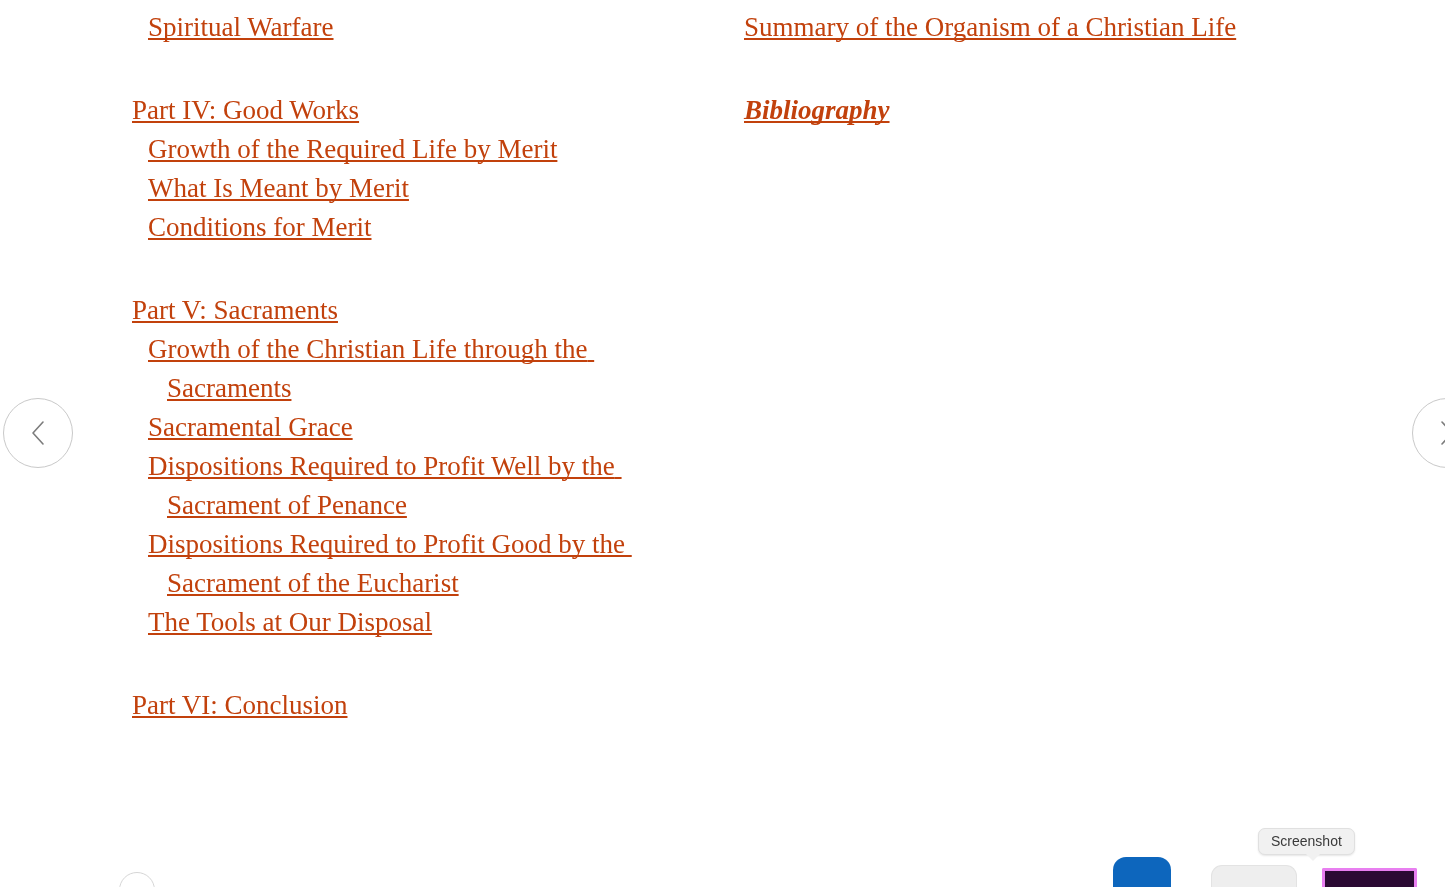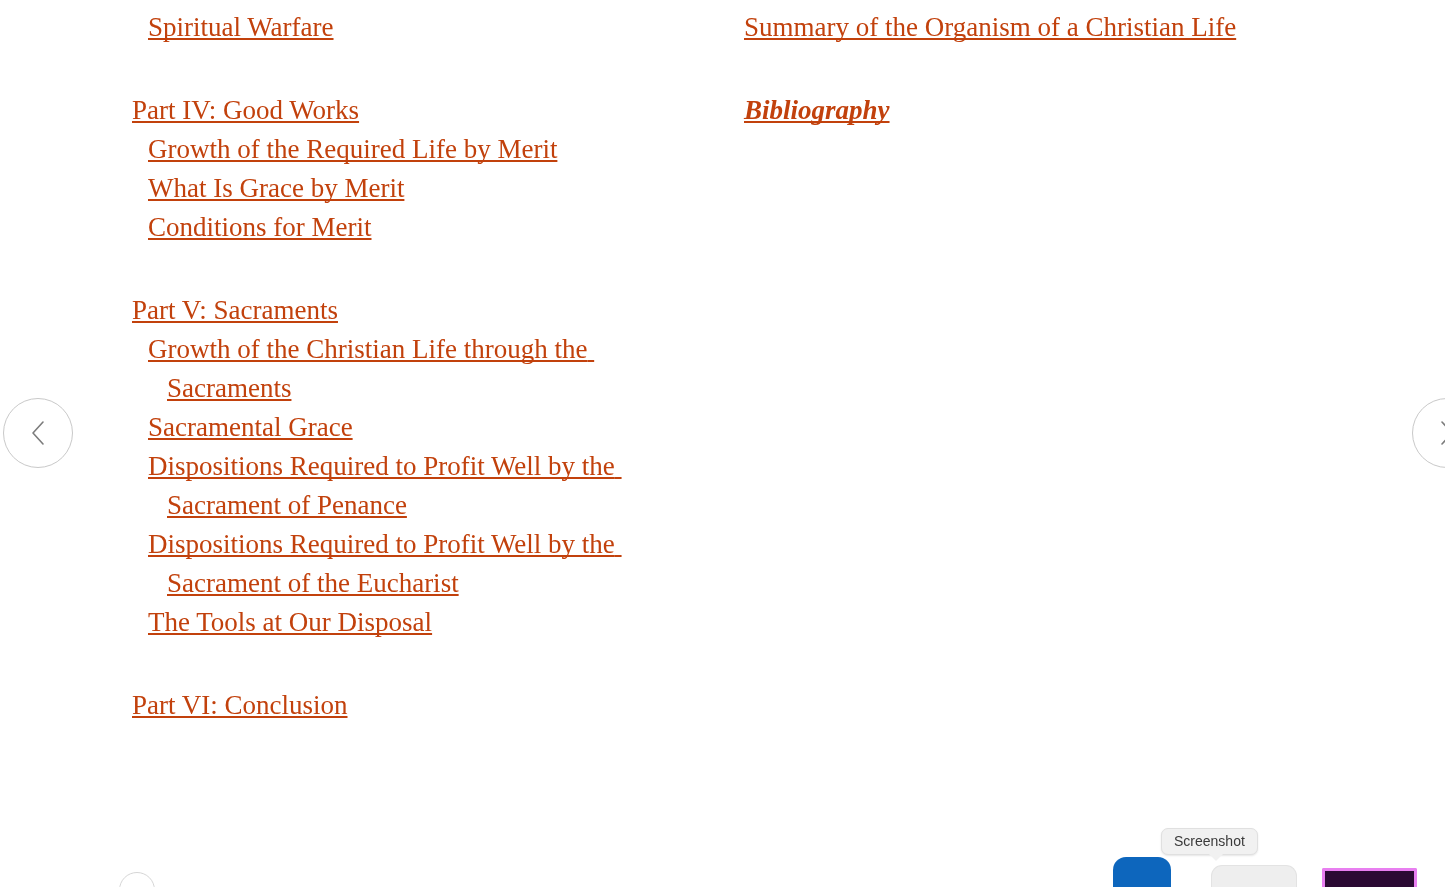--- a/index.html
+++ b/index.html
@@ -88,21 +88,21 @@
     left: 119px;
     top: 872px;
     width: 36px;
     height: 36px;
     border-color: #d6d6d6;
   }
 
   
   .tooltip {
     position: absolute;
-    left: 1161px;
+    left: 1258px;
     top: 828px;
     background: #f1f1f1;
     border: 1px solid #e0e0e0;
     border-radius: 7px;
     padding: 4px 12px 5px 12px;
     font-family: "Liberation Sans", sans-serif;
     font-size: 14px;
     color: #3a3a3a;
     line-height: 16px;
     white-space: nowrap;
@@ -156,28 +156,28 @@
 <body>
 
 <div class="page">
 
   <div class="column left">
     <div class="sp-small"></div>
     <a class="toc-entry item">Spiritual Warfare</a>
     <div class="sp-block"></div>
     <a class="toc-entry heading">Part IV: Good Works</a>
     <a class="toc-entry item">Growth of the Required Life by Merit</a>
-    <a class="toc-entry item">What Is Grace by Merit</a>
+    <a class="toc-entry item">What Is Meant by Merit</a>
     <a class="toc-entry item">Conditions for Merit</a>
     <div class="sp-block"></div>
     <a class="toc-entry heading">Part V: Sacraments</a>
     <a class="toc-entry item">Growth of the Christian Life through the Sacraments</a>
     <a class="toc-entry item">Sacramental Grace</a>
     <a class="toc-entry item">Dispositions Required to Profit Well by the Sacrament of Penance</a>
-    <a class="toc-entry item">Dispositions Required to Profit Well by the Sacrament of the Eucharist</a>
+    <a class="toc-entry item">Dispositions Required to Profit Good by the Sacrament of the Eucharist</a>
     <a class="toc-entry item">The Tools at Our Disposal</a>
     <div class="sp-block"></div>
     <a class="toc-entry heading">Part VI: Conclusion</a>
   </div>
 
   <div class="column right">
     <div class="sp-small"></div>
     <a class="toc-entry item">Summary of the Organism of a Christian Life</a>
     <div class="sp-block"></div>
     <a class="toc-entry item italic">Bibliography</a>

